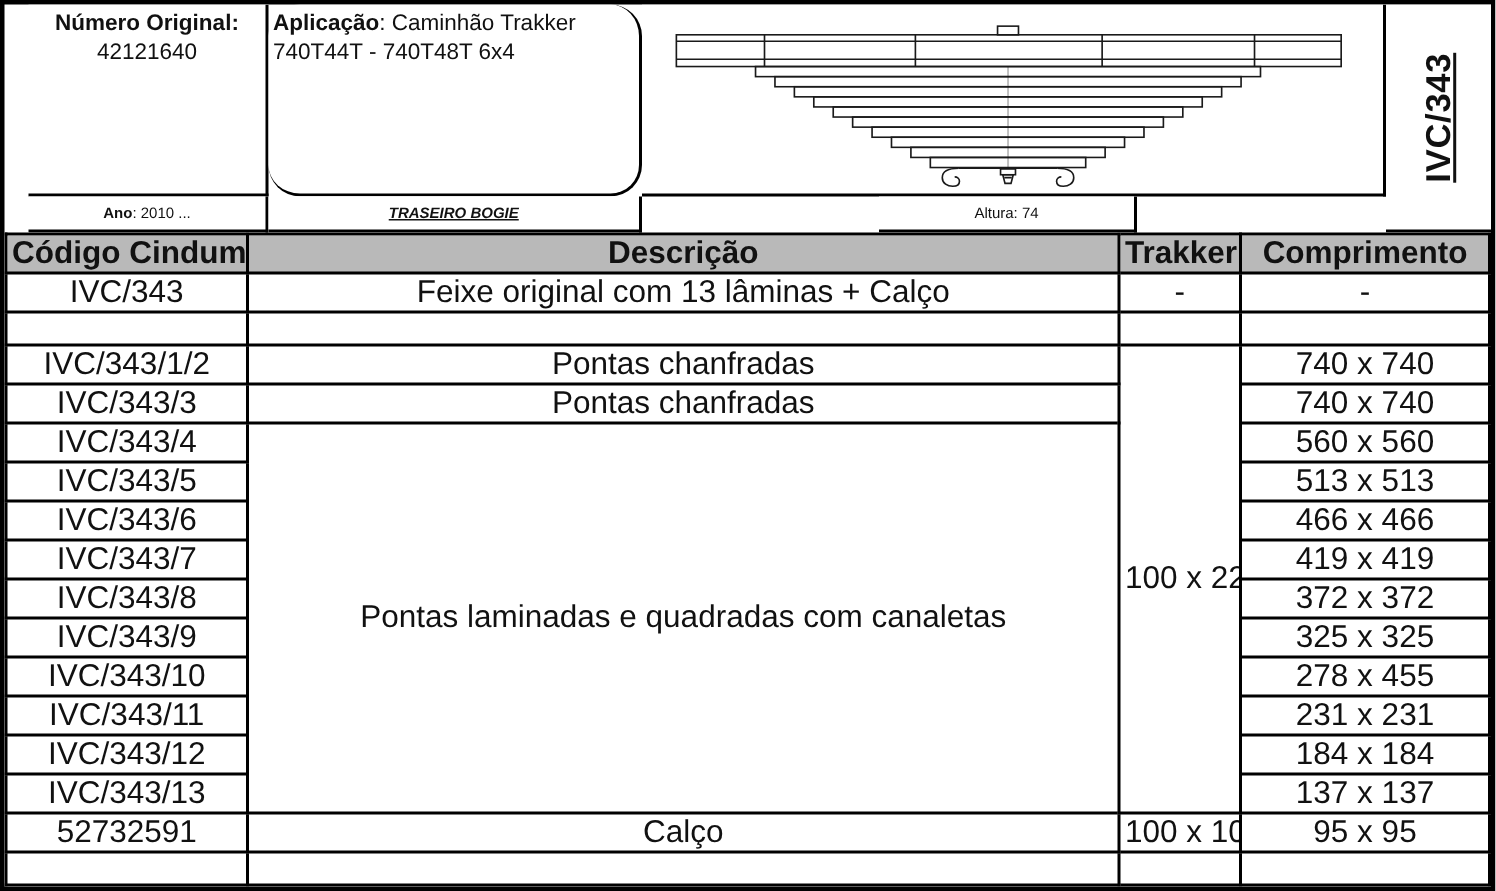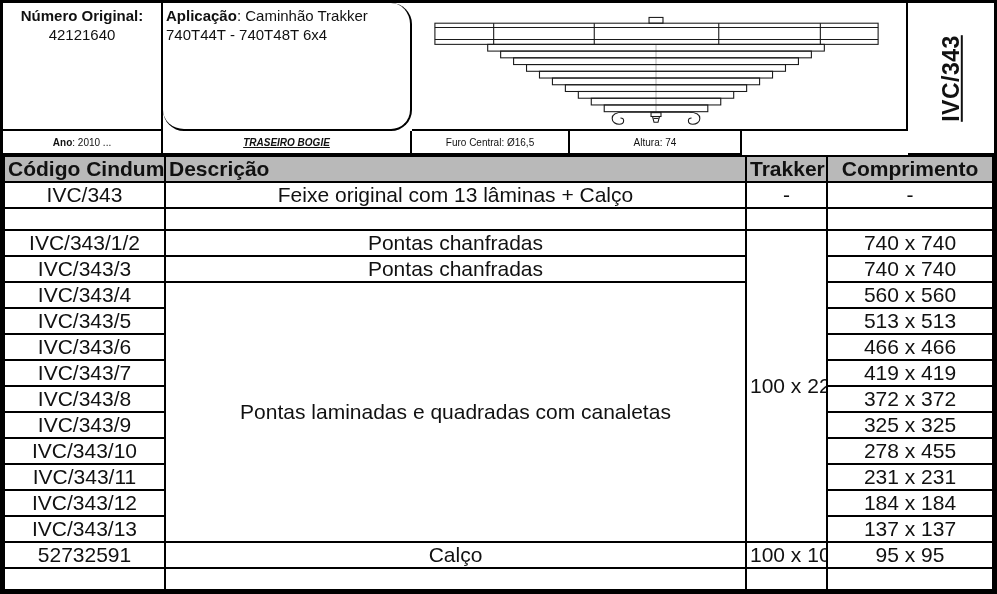--- a/index.html
+++ b/index.html
@@ -11,20 +11,21 @@
     background:#fff;
     font-family:"Liberation Sans","DejaVu Sans",sans-serif;
     color:#111;
     overflow:hidden;
   }
   
   .top-grid {
     display:grid;
     grid-template-columns:160px 249px 158px 172px 166px 1fr;
     grid-template-rows:128px 24px;
+    margin-left:16px;
   }
   .tcell {
     box-sizing:border-box;
     border-right:2px solid #000;
     border-bottom:2px solid #000;
     background:#fff;
     font-size:15px;
     overflow:hidden;
   }
   .c-numero { grid-column:1; grid-row:1; text-align:center; padding-top:4px; line-height:1.25; }
@@ -62,21 +63,21 @@
     text-align:center;
     padding:0 3px;
     overflow:hidden;
     white-space:nowrap;
   }
   table.parts th {
     background:#b9b9b9;
     font-weight:bold;
     height:24px;
   }
-  table.parts th.h-desc { text-align:left; }
+  table.parts th.h-desc { text-align:center; }
   td.desc { text-align:left; padding-left:5px; }
   td.codecol {} 
   tr.spacer td { height:22px; }
 </style>
 </head>
 <body>
 
 <div class="sheet">
 
   <div class="top-grid">
@@ -133,21 +134,20 @@
     </div>
 
     <div class="tcell c-ano row2">
       <span><b>Ano</b><span>: 2010 ...</span></span>
     </div>
 
     <div class="tcell c-bogie row2">
       <span class="uline">TRASEIRO BOGIE</span>
     </div>
 
-    <div class="tcell c-furo row2">Furo Central: Ø16,5</div>
     <div class="tcell c-altura row2">Altura: 74</div>
   </div>
 
   <table class="parts">
     <colgroup>
       <col style="width:161px">
       <col style="width:auto">
       <col style="width:81px">
       <col style="width:166px">
     </colgroup>

